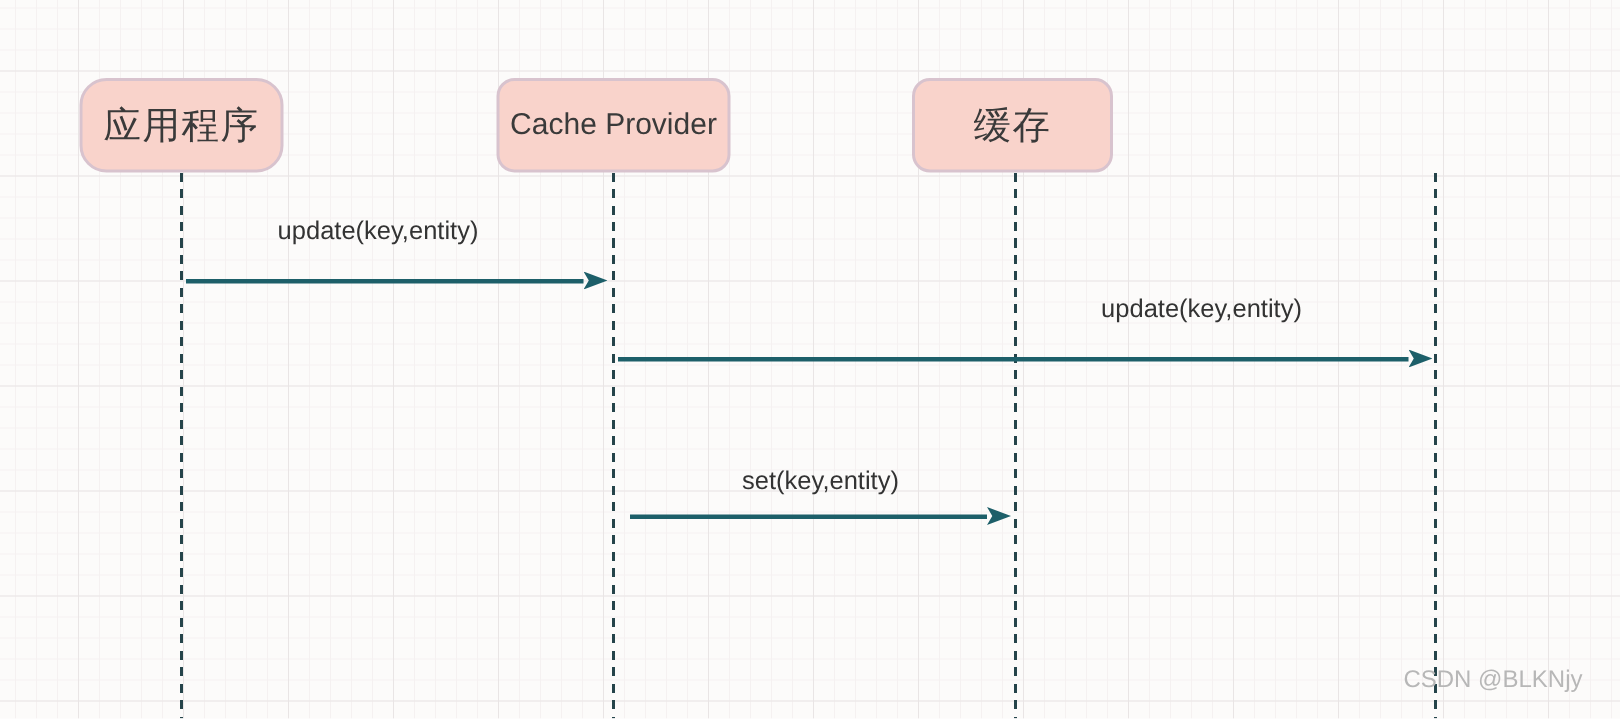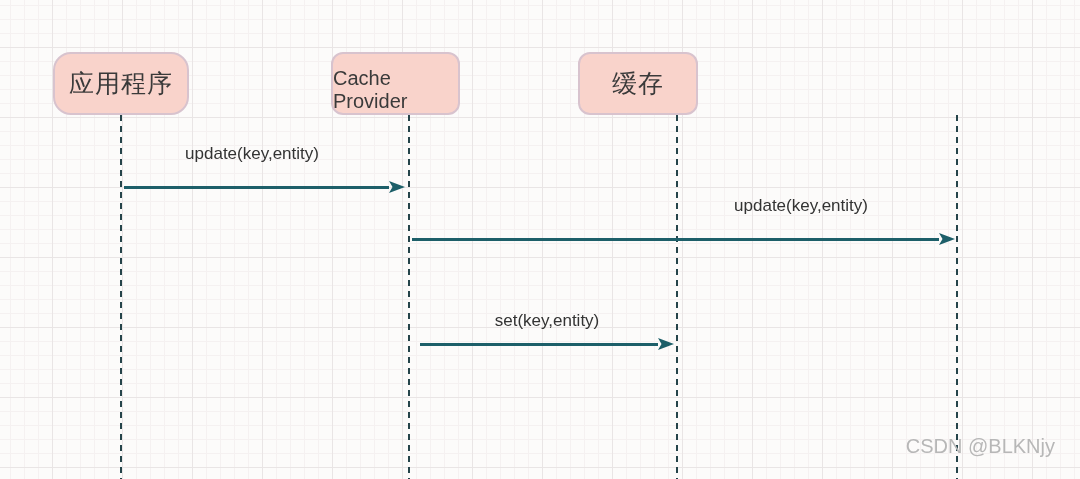--- a/index.html
+++ b/index.html
@@ -75,45 +75,45 @@
     position: absolute;
     transform: translateX(-50%);
     font-size: 17px;
     color: #333333;
     white-space: nowrap;
     z-index: 2;
   }
 
   .watermark {
     position: absolute;
-    top: 435px;
+    top: 445px;
     right: 25px;
-    font-size: 20px;
+    font-size: 16px;
     color: #b7b7b7;
     white-space: nowrap;
     z-index: 4;
   }
 </style>
 </head>
 <body>
 
 <div id="canvas">
 
   <div class="lifeline" style="left:120px;"></div>
   <div class="lifeline" style="left:408px;"></div>
   <div class="lifeline" style="left:676px;"></div>
   <div class="lifeline" style="left:956px;"></div>
 
   <div class="actor zh" style="left:53px; width:136px;border-radius:18px;">
     <span>应用程序</span>
   </div>
-  <div class="actor en" style="left:331px; width:129px;align-items:flex-end;">
+  <div class="actor en" style="left:331px; width:156px;">
     <span>Cache Provider</span>
   </div>
-  <div class="actor zh" style="left:578px; width:120px;">
+  <div class="actor zh" style="left:608px; width:134px;">
     <span>缓存</span>
   </div>
 
   <div class="message-label" style="left:252px; top:144px;">update(key,entity)</div>
   <div class="message-arrow" style="left:124px; top:181px; width:281px;">
     <div class="shaft"></div>
     <div class="head"></div>
   </div>
 
   <div class="message-label" style="left:801px; top:196px;">update(key,entity)</div>

